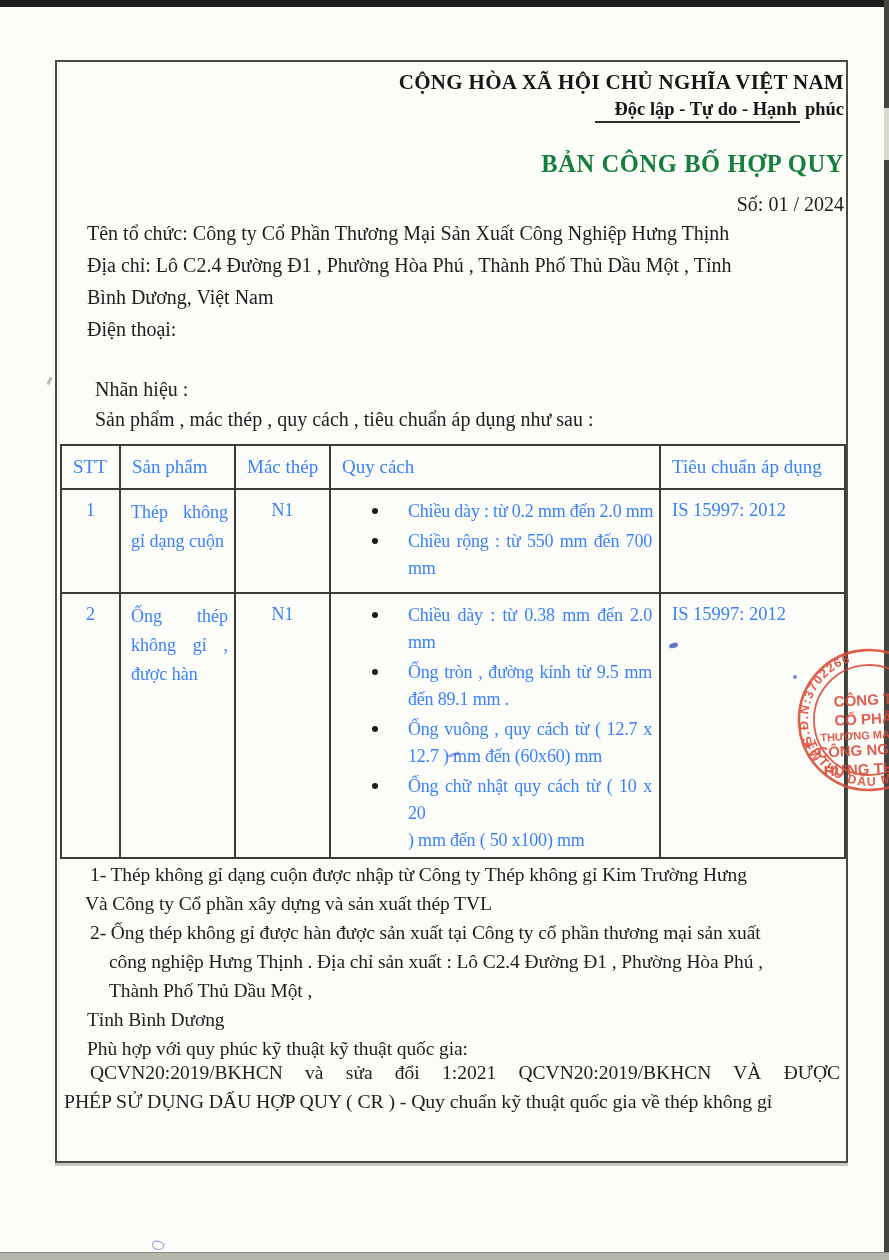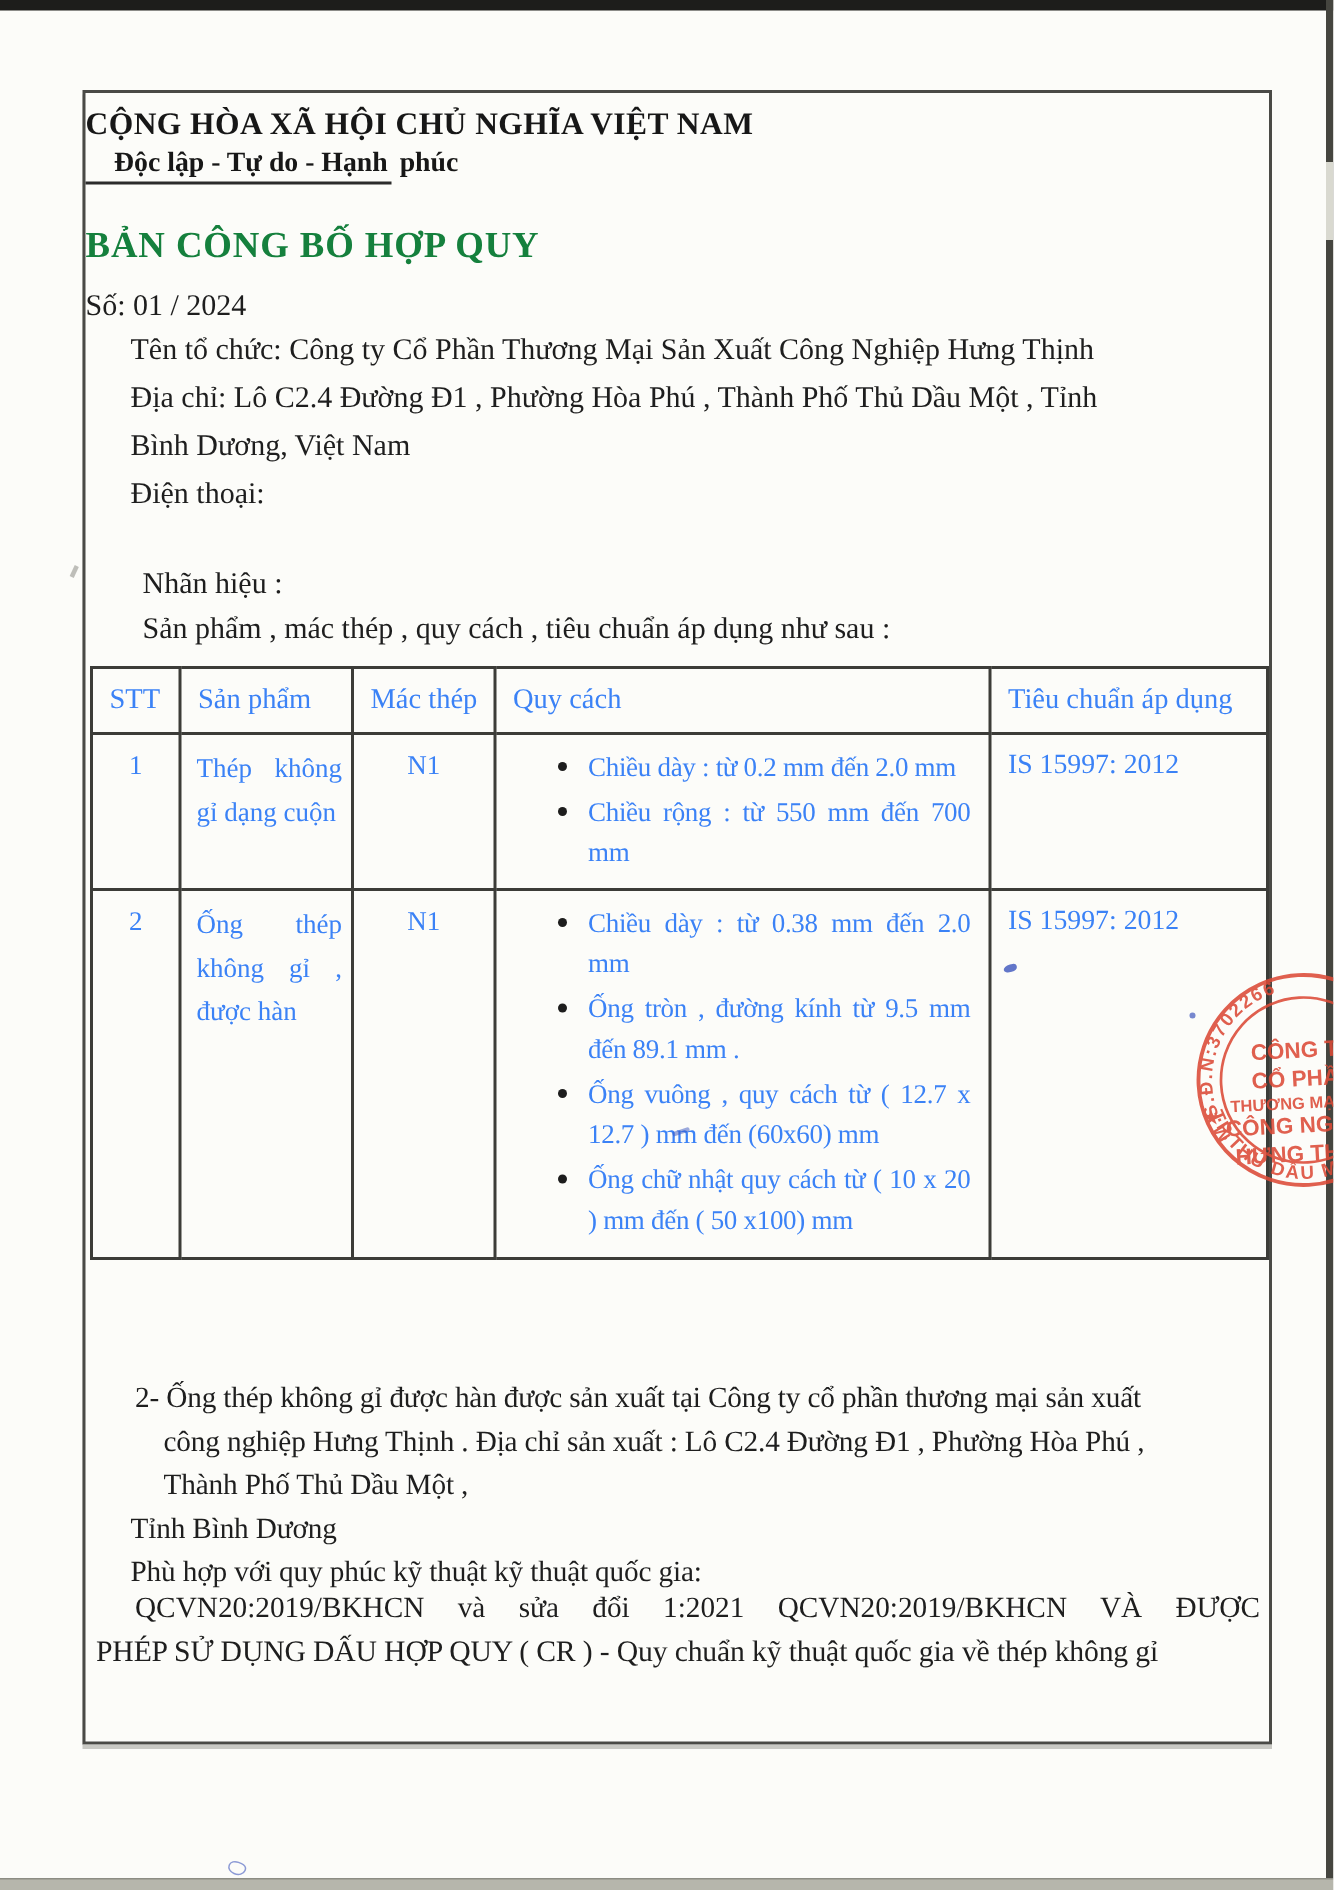--- a/index.html
+++ b/index.html
@@ -6,21 +6,21 @@
   .page{position:relative;width:889px;height:1260px;background:#fcfcf9;overflow:hidden;
         font-family:"Liberation Serif", serif;color:#1e1e1e;}
   
   .band-top{position:absolute;left:0;top:0;width:889px;height:7px;background:#1d1d1b;}
   .band-right{position:absolute;left:884px;top:0;width:5px;height:1252px;background:#45453f;}
   .band-right-light{position:absolute;left:884px;top:108px;width:5px;height:52px;background:#d9d9d0;}
   .band-bottom{position:absolute;left:0;top:1252px;width:889px;height:8px;background:#b6b6ac;border-top:1px solid #8d8d84;}
   
   .frame{position:absolute;left:55px;top:60px;width:789px;height:1099px;border:2px solid #4a4a46;
          box-shadow:0 3px 0 rgba(125,125,118,.4);}
-  .center{position:absolute;left:0;width:787px;text-align:left;}
+  .center{position:absolute;left:0;width:787px;text-align:right;}
   .national{top:8px;font-size:21px;font-weight:bold;letter-spacing:.3px;color:#171717;}
   .motto{top:37px;font-size:18.5px;font-weight:bold;color:#171717;}
   .motto .u{border-bottom:2.5px solid #2b2b2b;padding:0 3px 2px 19px;}
   .motto .tail{margin-left:5px;}
   .doc-title{top:88px;font-size:24.5px;font-weight:bold;letter-spacing:.6px;color:#15803d;}
   .doc-number{top:131px;font-size:20px;}
   .iline{position:absolute;white-space:nowrap;font-size:20px;}
   .bold{font-weight:bold;}
   
   table.spec-table{position:absolute;left:3px;top:382px;width:784px;border-collapse:collapse;table-layout:fixed;
@@ -31,21 +31,21 @@
   th.c-grade{padding-left:9px;}
   td.cell-stt{text-align:center;padding-top:10px;}
   td.cell-grade{text-align:center;padding-top:10px;margin-left:45px;}
   td.cell-product{padding:8px 6px 0 10px;line-height:29px;}
   td.cell-specs{padding:8px 7px 0 41px;}
   td.cell-std{padding:10px 6px 0 11px;font-size:18.5px;}
   tr.row-1 td{height:91px;}
   tr.row-2 td{height:233px;}
   .spec{display:flex;margin-bottom:3px;}
   .dot{flex:none;width:6px;height:6px;border-radius:50%;background:#1d1d1d;margin-top:10px;}
-  .stx{margin-left:14px;width:255px;line-height:27px;letter-spacing:-0.2px;}
+  .stx{margin-left:30px;width:255px;line-height:27px;letter-spacing:-0.2px;}
   .jl{text-align:justify;text-align-last:justify;}
   .nline{white-space:nowrap;}
   
   .note{position:absolute;font-size:19.5px;line-height:29px;letter-spacing:-0.1px;}
   #note1{left:28px;top:798px;}
   #note2{left:28px;top:856px;}
   .ind5{margin-left:5px;}
   .ind24{margin-left:24px;}
   .province{left:30px;top:943px;}
   .conform-intro{left:30px;top:972px;}
@@ -166,20 +166,24 @@
                   <div class="jl">Ống chữ nhật quy cách từ ( 10 x 20</div>
                   <div class="nline">) mm đến ( 50 x100) mm</div>
                 </div>
               </div>
             </td>
             <td class="cell-std">IS 15997: 2012</td>
           </tr>
         </tbody>
     </table>
 
+    <div class="note" id="note1">
+        <div class="nline ind5">1-  Thép không gỉ dạng cuộn được nhập từ Công ty Thép không gỉ Kim Trường Hưng</div>
+        <div class="nline">Và Công ty Cổ phần xây dựng và sản xuất thép TVL</div>
+      </div>
     <div class="note" id="note2">
         <div class="nline ind5">2-  Ống thép không gỉ được hàn được sản xuất tại Công ty cổ phần thương mại sản xuất</div>
         <div class="nline ind24">công nghiệp Hưng Thịnh . Địa chỉ sản xuất : Lô C2.4 Đường Đ1 , Phường Hòa Phú ,</div>
         <div class="nline ind24">Thành Phố Thủ Dầu Một ,</div>
       </div>
     <div class="note province">Tỉnh Bình Dương</div>
     <div class="note conform-intro">Phù hợp với quy phúc kỹ thuật kỹ thuật quốc gia:</div>
     <div class="conform-l1">QCVN20:2019/BKHCN và sửa đổi 1:2021 QCVN20:2019/BKHCN VÀ ĐƯỢC</div>
     <div class="conform-l2">PHÉP SỬ DỤNG DẤU HỢP QUY ( CR ) -  Quy chuẩn kỹ thuật quốc gia về thép không gỉ</div>
   </div>

